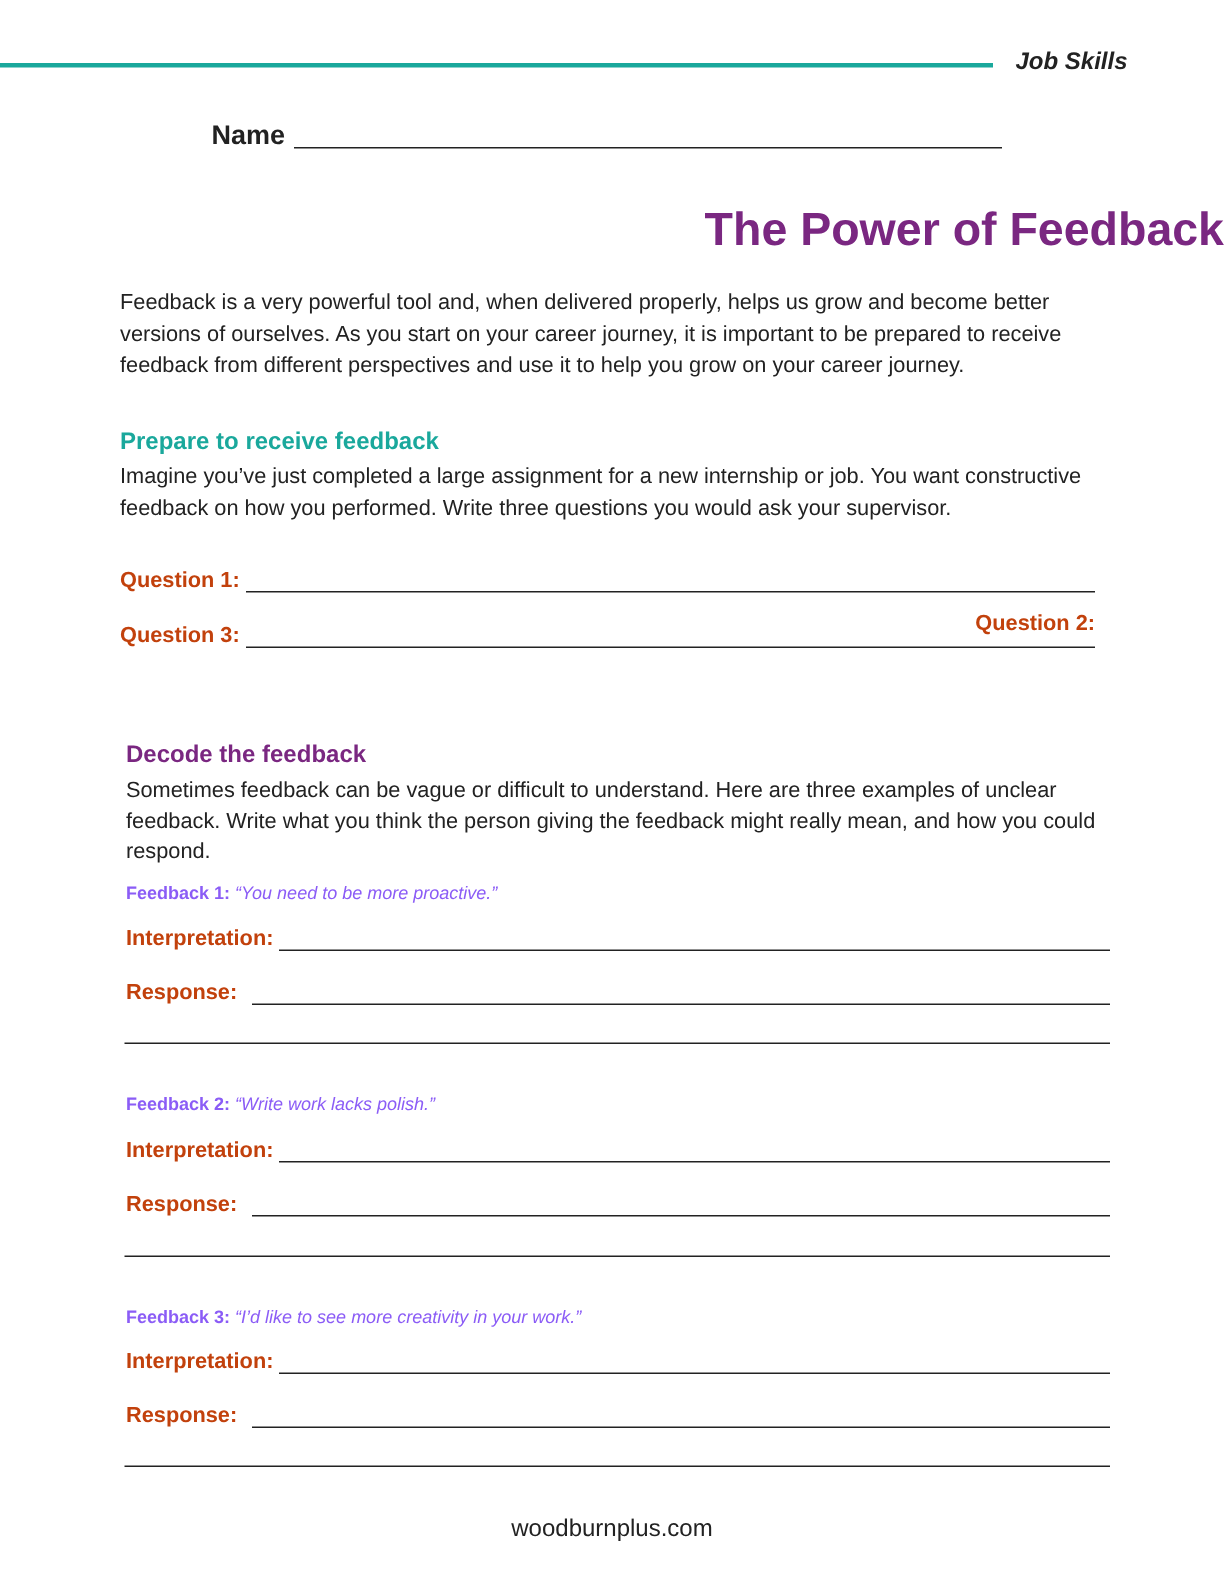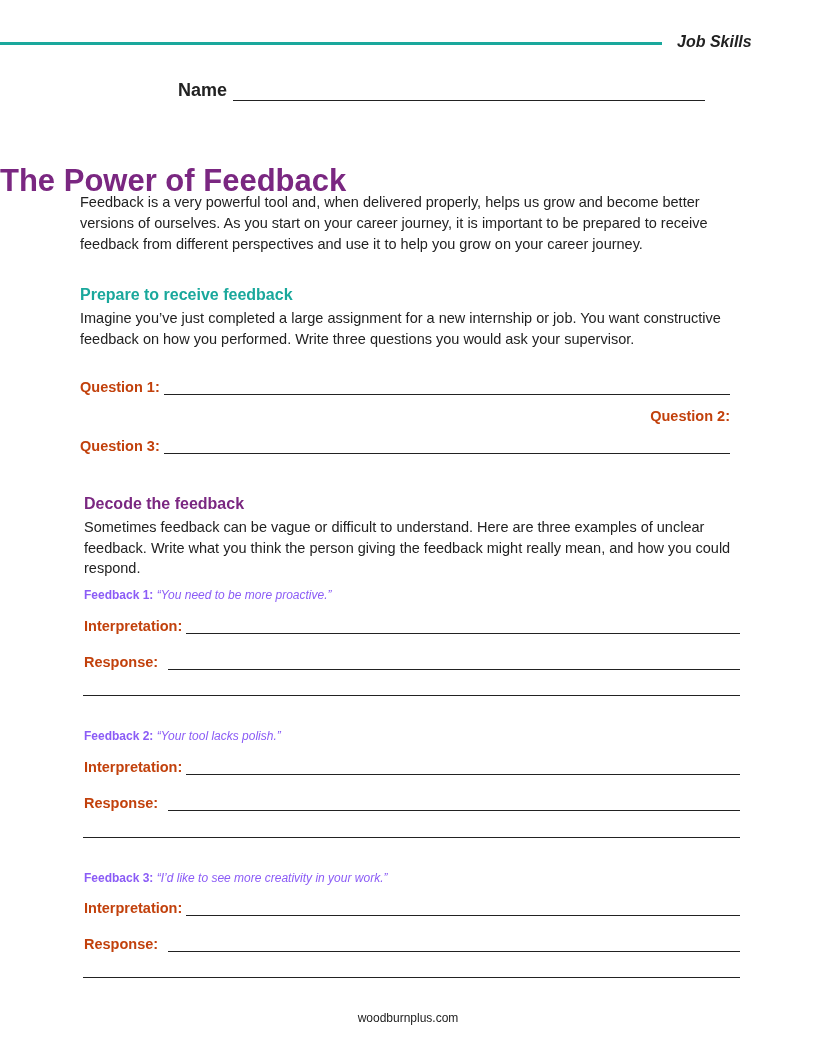--- a/index.html
+++ b/index.html
@@ -1,35 +1,35 @@
 <!DOCTYPE html>
 <html><head>
 <meta charset="utf-8">
 <style>
   html, body { margin: 0; padding: 0; background: #ffffff; }
   body { width: 816px; height: 1056px; position: relative; overflow: hidden;
          font-family: "Liberation Sans", sans-serif; color: #1a1a1a; }
   .top-rule { position: absolute; left: 0; top: 42px; width: 662px; height: 3px; background: #1aa89c; }
   .series { position: absolute; left: 677px; top: 33px; font-size: 16px; font-style: italic; font-weight: bold; color: #222; }
-  .name-row { position: absolute; left: 141px; top: 80px; display: flex; align-items: flex-end; margin-left: 37px; }
+  .name-row { position: absolute; left: 141px; top: 80px; display: flex; align-items: flex-start; }
   .name-label { font-size: 18px; font-weight: bold; color: #222; }
   .name-line { width: 472px; margin-left: 6px; border-bottom: 1.5px solid #222; height: 18px; }
-  .title { position: absolute; left: 0; width: 816px; top: 135px; text-align: left; font-size: 31px; font-weight: bold; color: #7a2781; margin-top: 28px; }
+  .title { position: absolute; left: 0; width: 816px; top: 135px; text-align: right; font-size: 31px; font-weight: bold; color: #7a2781; }
   .intro { position: absolute; left: 80px; top: 192px; width: 660px; font-size: 14.5px; line-height: 21px; color: #222; }
   .section-head { position: absolute; font-size: 16px; font-weight: bold; }
   .teal { color: #1aa89c; }
   .purple { color: #7a2781; }
   .para { position: absolute; width: 660px; font-size: 14.5px; line-height: 20.5px; color: #222; }
   .line-row { position: absolute; display: flex; align-items: flex-end; font-size: 14.5px; font-weight: bold; color: #c2410c; }
   .line-row .fill { flex: 1; border-bottom: 1.3px solid #222; margin-left: 4px; height: 14px; }
   .fb-label { position: absolute; left: 84px; font-size: 12px; color: #8b5cf6; }
   .fb-label b { font-weight: bold; }
   .fb-label i { font-style: italic; }
   .blank-line { position: absolute; left: 83px; width: 657px; border-bottom: 1.3px solid #222; }
-  .footer { position: absolute; left: 0; width: 816px; top: 1011px; text-align: center; font-size: 12px; color: #222; }
+  .footer { position: absolute; left: 0; width: 816px; top: 1011px; text-align: center; font-size: 16px; color: #222; }
 </style>
 </head>
 <body>
 
 <div class="top-rule"></div>
 <div class="series">Job Skills</div>
 
 <div class="name-row">
   <span class="name-label">Name</span>
   <span class="name-line"></span>
@@ -42,21 +42,21 @@
 <div class="para" style="left:80px; top:308px;">Imagine you’ve just completed a large assignment for a new internship or job. You want constructive feedback on how you performed. Write three questions you would ask your supervisor.</div>
 
 <div class="line-row" style="left:80px; top:379px; width:650px;">
   <span>Question 1:</span>
   <span class="fill"></span>
 </div>
 <div class="line-row" style="left:80px; top:408px; width:650px;flex-direction:column;">
   <span>Question 2:</span>
   <span class="fill"></span>
 </div>
-<div class="line-row" style="left:80px; top:438px; width:650px;">
+<div class="line-row" style="left:80px; top:416px; width:650px;">
   <span>Question 3:</span>
   <span class="fill"></span>
 </div>
 
 <div class="section-head purple" style="left:84px; top:495px;">Decode the feedback</div>
 <div class="para" style="left:84px; top:517px;">Sometimes feedback can be vague or difficult to understand. Here are three examples of unclear feedback. Write what you think the person giving the feedback might really mean, and how you could respond.</div>
 
 <div class="fb-label" style="top:588px;">
   <b>Feedback 1:</b>
   <i>“You need to be more proactive.”</i>
@@ -66,21 +66,21 @@
   <span class="fill"></span>
 </div>
 <div class="line-row" style="left:84px; top:654px; width:656px;">
   <span>Response:</span>
   <span class="fill" style="margin-left:10px;"></span>
 </div>
 <div class="blank-line" style="top:695px;"></div>
 
 <div class="fb-label" style="top:729px;">
   <b>Feedback 2:</b>
-  <i>“Your tool lacks polish.”</i>
+  <i>“Write work lacks polish.”</i>
 </div>
 <div class="line-row" style="left:84px; top:759px; width:656px;">
   <span>Interpretation:</span>
   <span class="fill"></span>
 </div>
 <div class="line-row" style="left:84px; top:795px; width:656px;">
   <span>Response:</span>
   <span class="fill" style="margin-left:10px;"></span>
 </div>
 <div class="blank-line" style="top:837px;"></div>

